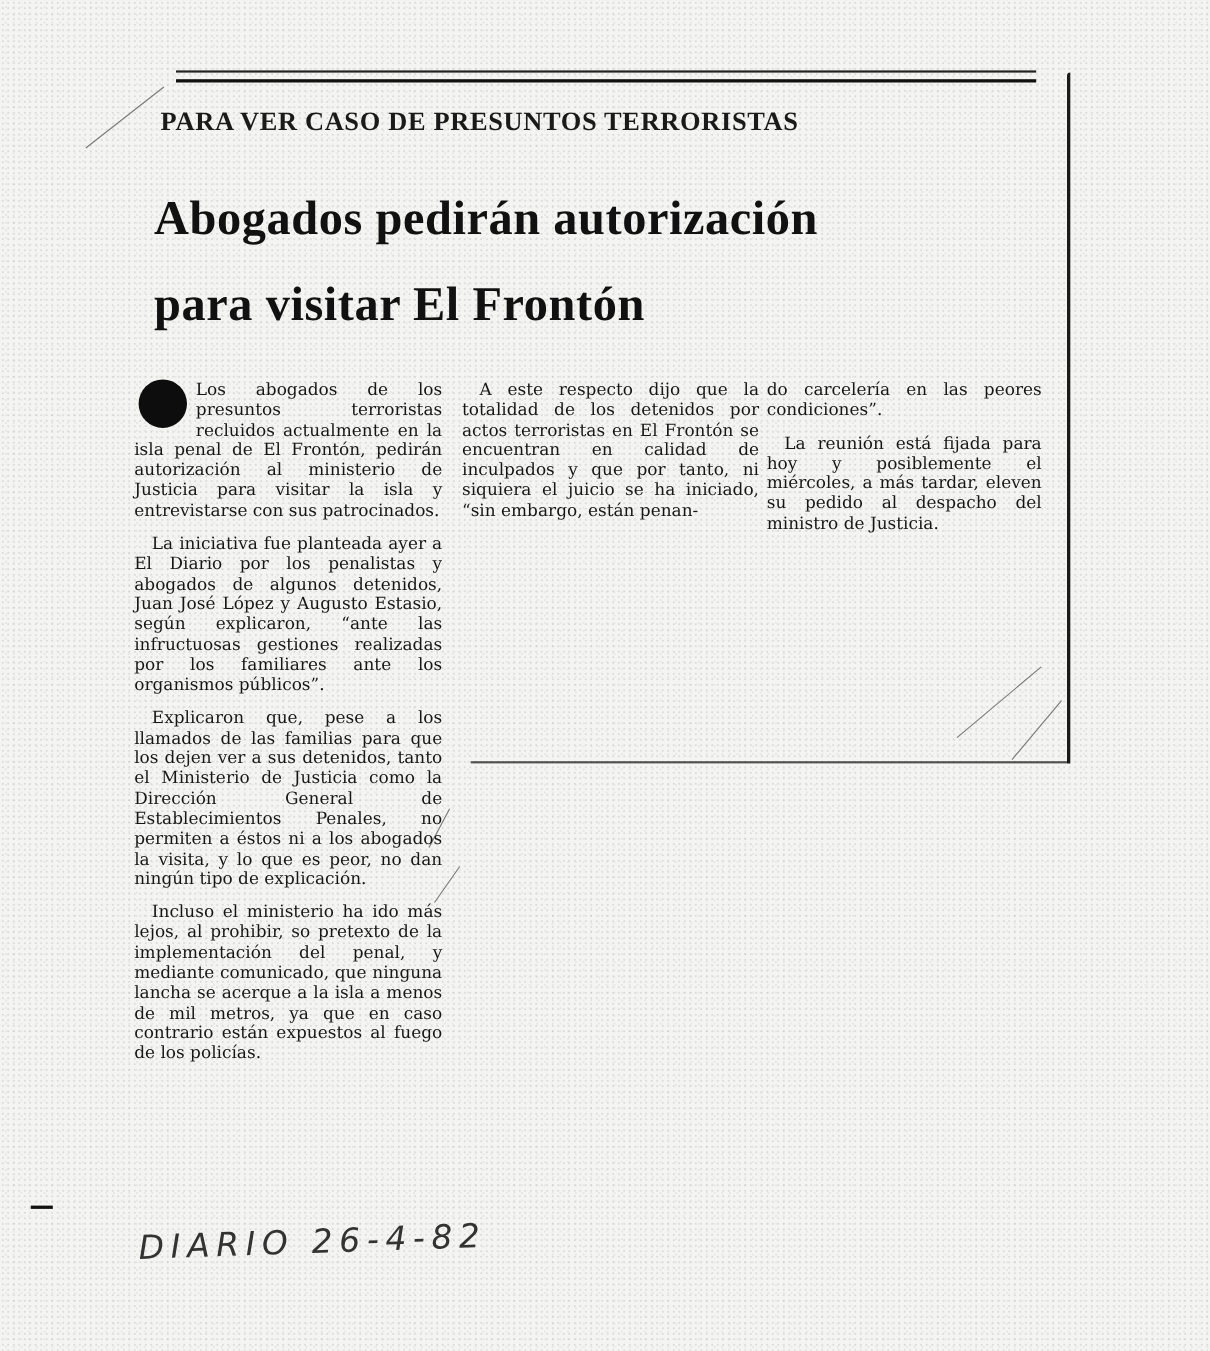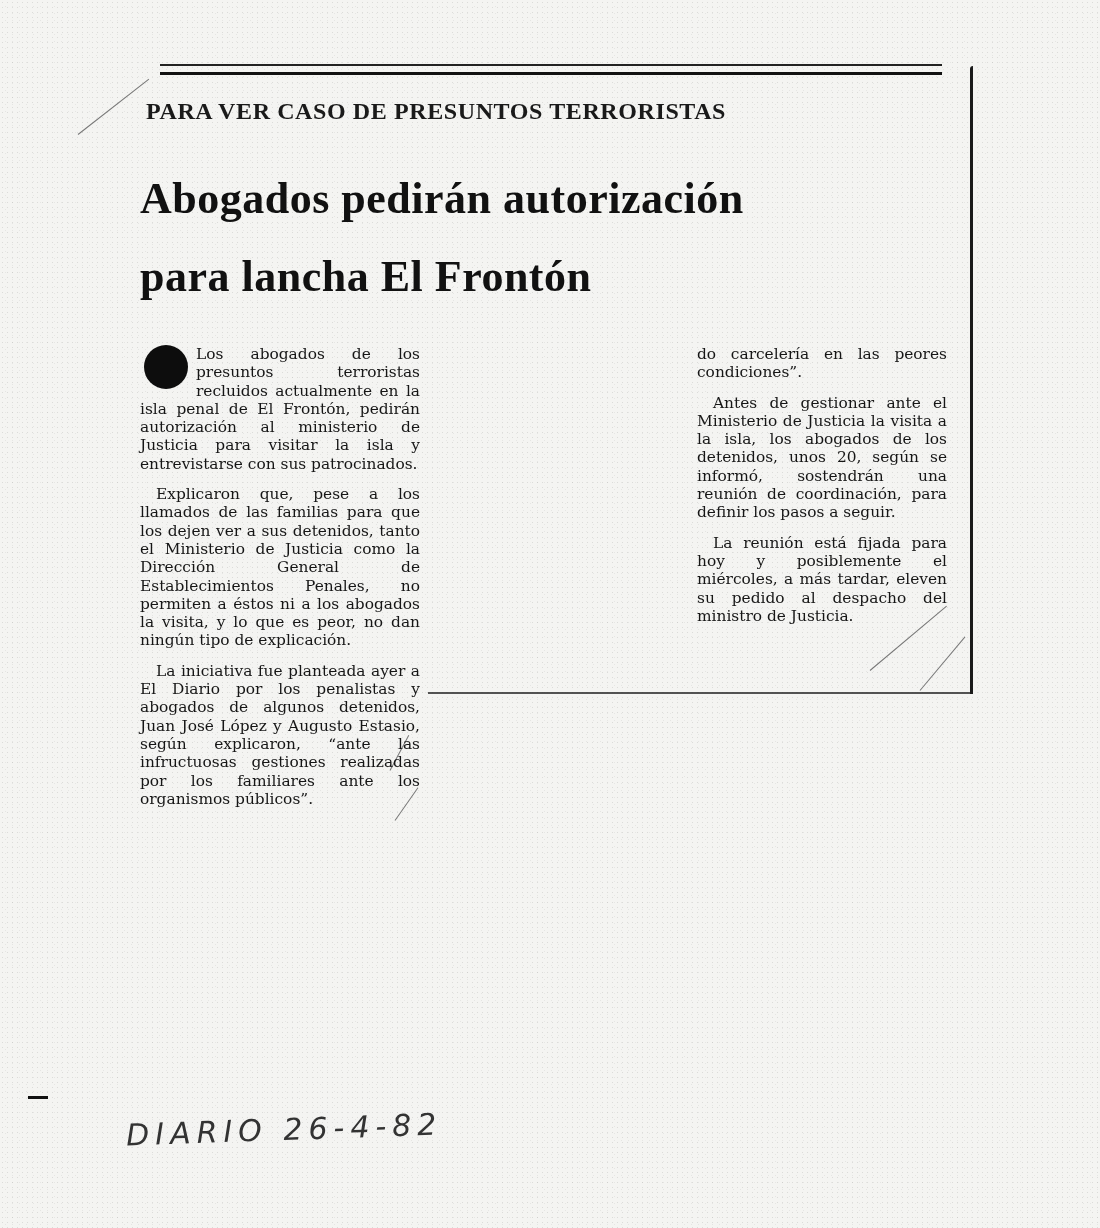--- a/index.html
+++ b/index.html
@@ -42,21 +42,21 @@
       font-family: "Liberation Serif", serif; font-weight: bold;
       font-size: 44px; line-height: 78px; color: #111;
       letter-spacing: 0.5px;
     }
     .column {
       position: absolute; top: 345px;
       font-family: "DejaVu Serif", serif;
       font-size: 15.4px; line-height: 18.3px;
       text-align: justify; color: #161616;
     }
-    .col1 { left: 140px; width: 280px; }
+    .col1 { left: 122px; width: 280px; }
     .col2 { left: 420px; width: 270px; }
     .col3 { left: 697px; width: 250px; }
     .column p { margin: 0 0 12px 0; text-indent: 16px; }
     .column p.lead { text-indent: 0; }
     .bullet {
       float: left; width: 44px; height: 44px; border-radius: 50%;
       background: #0d0d0d; margin: 0 8px 0 4px;
     }
     .handwritten {
       position: absolute; left: 126px; top: 1112px;
@@ -83,35 +83,36 @@
 <div class="pencil-slash" style="left:78px;top:134px;width:90px;transform:rotate(-38deg);"></div>
 <div class="pencil-slash" style="left:390px;top:770px;width:40px;transform:rotate(-62deg);"></div>
 <div class="pencil-slash" style="left:395px;top:820px;width:40px;transform:rotate(-55deg);"></div>
 <div class="pencil-slash" style="left:870px;top:670px;width:100px;transform:rotate(-40deg);"></div>
 <div class="pencil-slash" style="left:920px;top:690px;width:70px;transform:rotate(-50deg);"></div>
 
 <div class="kicker">PARA VER CASO DE PRESUNTOS TERRORISTAS</div>
 
 <div class="headline">
   <div>Abogados pedirán autorización</div>
-  <div>para lancha El Frontón</div>
+  <div>para visitar El Frontón</div>
 </div>
 
 <div class="column col1">
   <p class="lead">
     <span class="bullet"></span>
     <span>Los abogados de los presuntos terroristas recluidos actualmente en la isla penal de El Frontón, pedirán autorización al ministerio de Justicia para visitar la isla y entrevistarse con sus patrocinados.</span>
   </p>
+  <p>La iniciativa fue planteada ayer a El Diario por los penalistas y abogados de algunos detenidos, Juan José López y Augusto Estasio, según explicaron, “ante las infructuosas gestiones realizadas por los familiares ante los organismos públicos”.</p>
   <p>Explicaron que, pese a los llamados de las familias para que los dejen ver a sus detenidos, tanto el Ministerio de Justicia como la Dirección General de Establecimientos Penales, no permiten a éstos ni a los abogados la visita, y lo que es peor, no dan ningún tipo de explicación.</p>
-  <p>La iniciativa fue planteada ayer a El Diario por los penalistas y abogados de algunos detenidos, Juan José López y Augusto Estasio, según explicaron, “ante las infructuosas gestiones realizadas por los familiares ante los organismos públicos”.</p>
+  <p>Incluso el ministerio ha ido más lejos, al prohibir, so pretexto de la implementación del penal, y mediante comunicado, que ninguna lancha se acerque a la isla a menos de mil metros, ya que en caso contrario están expuestos al fuego de los policías.</p>
 </div>
 
 <div class="column col2">
+  <p>A este respecto dijo que la totalidad de los detenidos por actos terroristas en El Frontón se encuentran en calidad de inculpados y que por tanto, ni siquiera el juicio se ha iniciado, “sin embargo, están penan-</p>
 </div>
 
 <div class="column col3">
   <p class="lead">do carcelería en las peores condiciones”.</p>
-  <p>Antes de gestionar ante el Ministerio de Justicia la visita a la isla, los abogados de los detenidos, unos 20, según se informó, sostendrán una reunión de coordinación, para definir los pasos a seguir.</p>
   <p>La reunión está fijada para hoy y posiblemente el miércoles, a más tardar, eleven su pedido al despacho del ministro de Justicia.</p>
 </div>
 
 <div class="margin-mark"></div>
 <div class="handwritten">DIARIO 26-4-82</div>
 
 </body></html>

